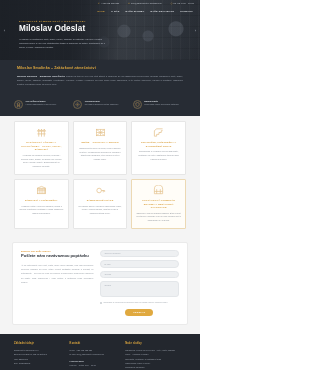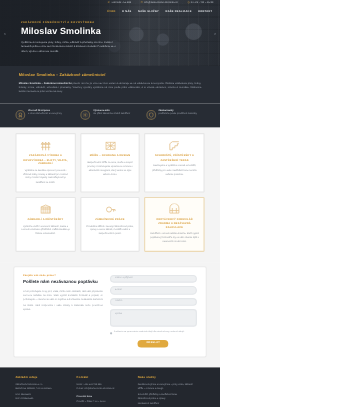--- a/index.html
+++ b/index.html
@@ -207,21 +207,21 @@
     <div class="nav">
       <span class="nv active">Úvod</span>
       <span class="nv">O nás</span>
       <span class="nv">Naše služby</span>
       <span class="nv">Naše realizace</span>
       <span class="nv">Kontakt</span>
     </div>
 
     <div class="hero-body">
       <div class="eyebrow">Zakázkové zámečnictví a kovovýroba</div>
-      <div class="hero-title">Miloslav Smolinka</div>
+      <div class="hero-title">Miloslav Odeslat</div>
       <div class="hero-sub">Vyrábíme a montujeme ploty, brány, mříže, zábradlí a přístřešky na míru. Kvalitní řemeslná práce s více než čtvrtstoletou tradicí a důrazem na detail. Postaráme se o návrh, výrobu i odbornou montáž.</div>
 
     </div>
 
     <div class="arrow left">‹</div>
     <div class="arrow right">›</div>
   </div>
 
   <div class="intro">
     <div class="intro-title">Miloslav Smolinka – Zakázkové zámečnictví</div>

